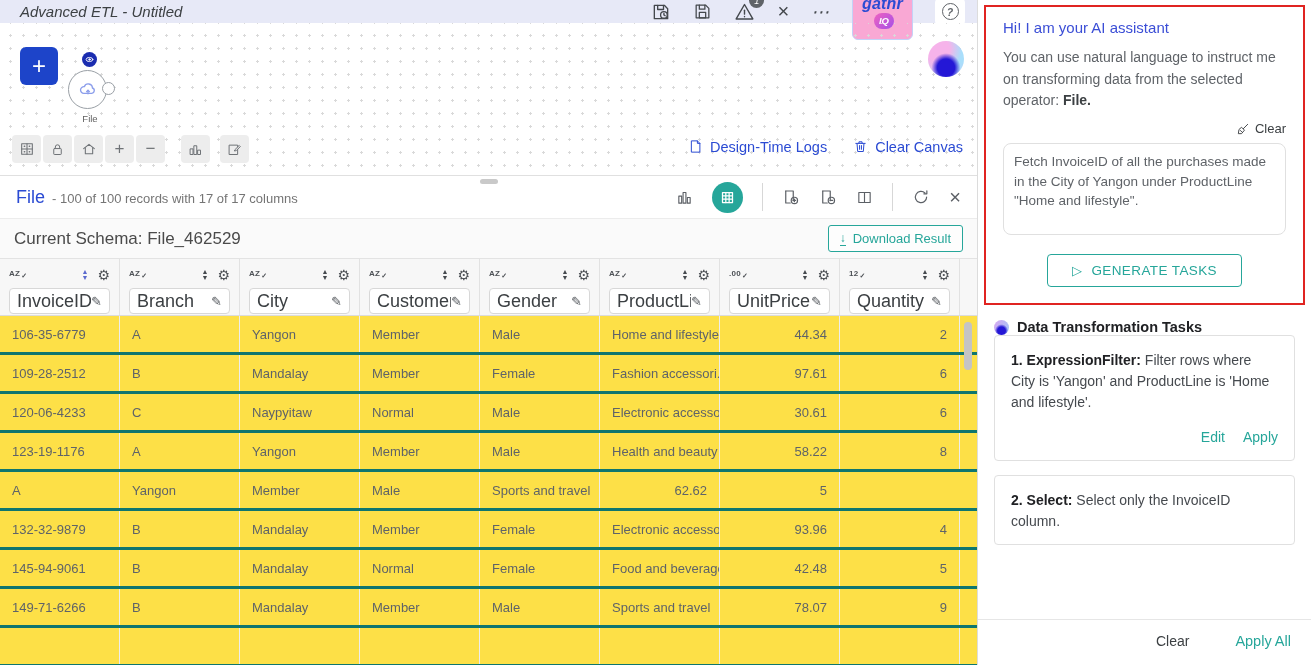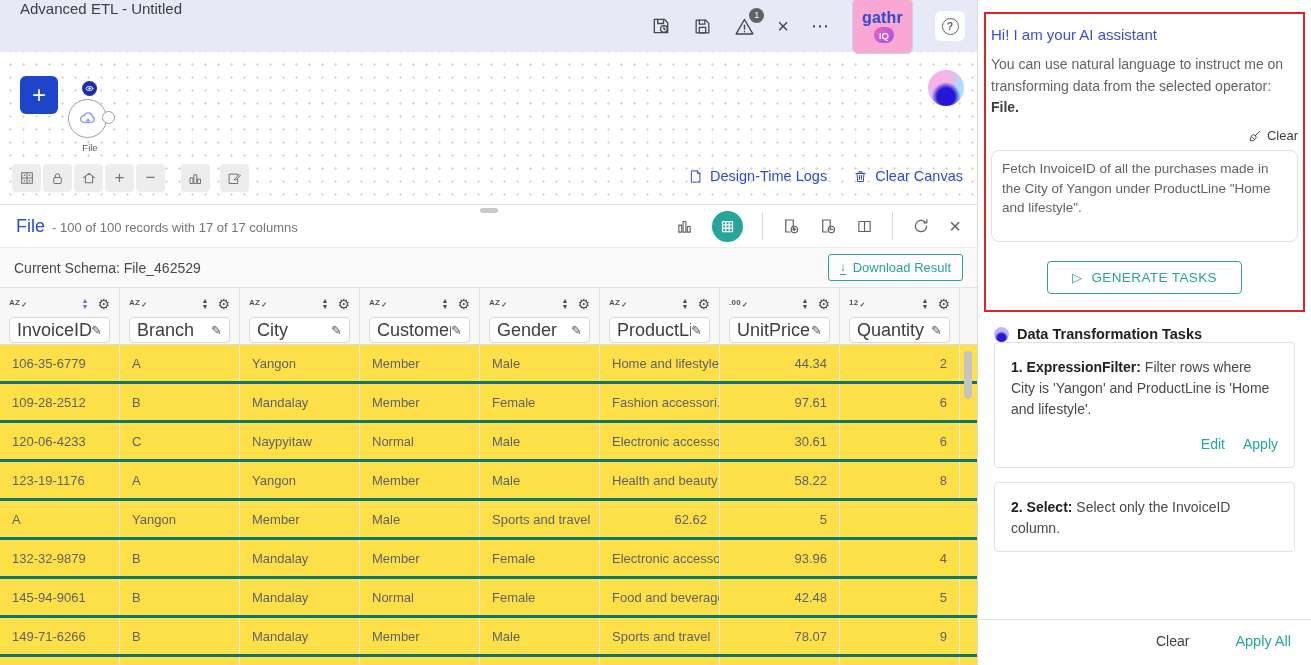--- a/index.html
+++ b/index.html
@@ -6,21 +6,21 @@
     --blue:#2b4bd3; --teal:#26a69a; --red:#e02421; --topbar:#e7e9f7;
     --txt:#3c4043; --gray:#5f6368; --line:#e4e4e4;
   }
   *{box-sizing:border-box;margin:0;padding:0;}
   body{font-family:"Liberation Sans",sans-serif;background:#fff;}
   svg{stroke:currentColor;fill:none;stroke-width:1.6;stroke-linecap:round;stroke-linejoin:round;display:block;}
   .app{width:1311px;height:665px;display:flex;overflow:hidden;background:#fff;}
   .main{width:978px;border-right:1px solid #dcdcdc;display:flex;flex-direction:column;}
 
   
-  .topbar{height:52px;background:var(--topbar);display:flex;padding:0 12px 0 20px;flex:none;}
+  .topbar{height:23px;background:var(--topbar);display:flex;align-items:center;padding:0 12px 0 20px;flex:none;font-style:italic;}
   .tb-title{font-size:15px;color:var(--txt);}
   .tb-icons{margin-left:auto;display:flex;align-items:center;gap:22px;color:#44484d;}
   .tb-ic{position:relative;cursor:pointer;display:flex;align-items:center;}
   .tb-badge{position:absolute;top:-8px;right:-9px;width:15px;height:15px;border-radius:50%;background:#5f6368;color:#fff;font-size:9px;display:flex;align-items:center;justify-content:center;}
   .tb-more{font-size:18px;color:#44484d;letter-spacing:1px;}
   .gathr-btn{background:#f9a8d4;border:1px solid #c3d2f7;border-radius:6px;padding:10px 9px;display:flex;align-items:center;cursor:pointer;flex-direction:column;}
   .gathr-txt{color:var(--blue);font-size:16px;font-weight:bold;letter-spacing:.2px;}
   .gathr-iq{margin-left:3px;background:linear-gradient(135deg,#f062c0,#a44fe8);color:#fff;font-size:9.5px;font-weight:bold;border-radius:9px;padding:2.5px 5px;}
   .help-btn{background:#fff;border-radius:6px;width:30px;height:30px;display:flex;align-items:center;justify-content:center;cursor:pointer;}
   .help-q{width:17px;height:17px;border:1.5px solid #5f6368;border-radius:50%;color:#5f6368;font-size:10.5px;font-weight:bold;display:flex;align-items:center;justify-content:center;}
@@ -37,35 +37,35 @@
   .orb{position:absolute;left:928px;top:18px;width:36px;height:36px;border-radius:50%;
     background:radial-gradient(circle at 50% 74%, #2417d6 0 27%, rgba(36,23,214,0) 45%),
                radial-gradient(circle at 28% 22%, #f6b3ea 0 30%, transparent 62%),
                radial-gradient(circle at 74% 30%, #a9defb 0 35%, transparent 68%),
                linear-gradient(120deg,#efb9ec,#b5d7fa);}
   .cv-toolbar{position:absolute;left:12px;top:112px;display:flex;align-items:center;gap:2px;}
   .cv-btn{width:29px;height:28px;background:#ededed;border:none;border-radius:4px;color:#6f7377;display:flex;align-items:center;justify-content:center;cursor:pointer;font-size:17px;}
   .cv-btn.sep{margin-left:14px;}
   .cv-btn.sep2{margin-left:8px;}
   .cv-links{position:absolute;right:14px;top:116px;display:flex;gap:26px;align-items:center;}
-  .cv-link{display:flex;align-items:flex-end;gap:7px;color:var(--blue);font-size:14.5px;cursor:pointer;}
+  .cv-link{display:flex;align-items:flex-start;gap:7px;color:var(--blue);font-size:14.5px;cursor:pointer;}
 
   
   .panel-header{height:44px;border-top:1px solid #e0e0e0;border-bottom:1px solid #ececec;display:flex;align-items:center;padding:0 16px;position:relative;flex:none;background:#fff;}
   .drag-handle{position:absolute;top:3px;left:50%;transform:translateX(-50%);width:18px;height:5px;border-radius:3px;background:#c9c9c9;cursor:row-resize;}
   .ph-title{font-size:18px;color:var(--blue);cursor:pointer;}
   .ph-sub{font-size:13px;color:#757575;margin-left:7px;margin-top:3px;}
   .ph-icons{margin-left:auto;display:flex;align-items:center;gap:19px;color:#5c6066;}
   .ph-ic{cursor:pointer;display:flex;align-items:center;}
   .ph-grid-active{width:31px;height:31px;border-radius:50%;background:var(--teal);display:flex;align-items:center;justify-content:center;color:#fff;}
   .ph-div{width:1px;height:28px;background:#d7d7d7;}
 
   
   .schema-row{height:40px;background:#fafafa;border-bottom:1px solid #e3e3e3;display:flex;align-items:center;padding:0 14px;flex:none;}
-  .schema-txt{font-size:14px;color:#4a4a4a;}
+  .schema-txt{font-size:17px;color:#4a4a4a;}
   .dl-btn{margin-left:auto;display:flex;align-items:center;gap:7px;border:1px solid var(--teal);border-radius:3px;background:#fdfdfd;color:var(--teal);font-size:13px;padding:5px 11px;cursor:pointer;font-family:inherit;}
   .dl-arrow{border-bottom:1.5px solid currentColor;line-height:1;padding-bottom:1px;font-size:12px;}
 
   
   .table{flex:1;display:flex;flex-direction:column;overflow:hidden;}
   .thead{display:flex;background:#f7f7f7;border-bottom:1px solid #dcdcdc;height:57px;flex:none;}
   .th{width:120px;flex:none;border-right:1px solid #e2e2e2;padding:7px 9px 0 9px;}
   .th-clip{width:17px;border-right:none;padding:7px 2px 0;}
   .th-top{display:flex;align-items:center;height:17px;}
   .type-ic{font-size:8px;font-weight:bold;color:#4d5156;letter-spacing:.3px;}
@@ -79,21 +79,21 @@
   .pencil-ic{font-size:13px;color:#55595e;cursor:pointer;}
   .tbody{flex:1;position:relative;overflow:hidden;}
   .tr{display:flex;height:39px;border-bottom:3px solid #0f766e;background:#fde047;}
   .td{width:120px;flex:none;border-right:1px solid #ececec;display:flex;align-items:center;padding:0 12px;font-size:13px;color:#5f6368;white-space:nowrap;overflow:hidden;}
   .td.num{justify-content:flex-end;}
   .td-clip{width:17px;border-right:none;}
   .vscroll{position:absolute;right:5px;top:6px;width:8px;height:48px;border-radius:4px;background:#c4c4c4;cursor:grab;}
 
   
   .sidebar{flex:1;display:flex;flex-direction:column;background:#fff;overflow:hidden;}
-  .ai-box{margin:12px 6px 0;border:2px solid var(--red);padding:12px 5px 16px;flex:none;}
+  .ai-box{margin:5px 6px 0;border:2px solid var(--red);padding:12px 17px 16px;flex:none;}
   .ai-greet{font-size:15px;color:#3b4ed6;margin-bottom:11px;}
   .ai-desc{font-size:14px;color:var(--gray);line-height:1.55;}
   .ai-desc b{color:#3c4043;}
   .ai-clear-row{display:flex;justify-content:flex-end;margin:9px 0 7px;}
   .ai-clear{display:flex;align-items:center;gap:5px;font-size:13px;color:#3c4043;cursor:pointer;}
   .ai-query{width:100%;height:92px;border:1px solid #e0e0e0;border-radius:8px;padding:8px 10px;font-family:inherit;font-size:13.5px;color:var(--gray);line-height:1.45;resize:none;outline:none;}
   .gen-row{display:flex;justify-content:center;margin-top:15px;}
   .gen-btn{display:flex;align-items:center;gap:9px;border:1px solid var(--teal);border-radius:4px;background:#fff;color:var(--teal);font-size:13.5px;font-weight:500;letter-spacing:.4px;padding:8px 24px;cursor:pointer;font-family:inherit;}
   .gen-play{font-size:13px;}
   .tasks{padding:14px 16px 0;display:flex;flex-direction:column;flex:1;min-height:0;}

